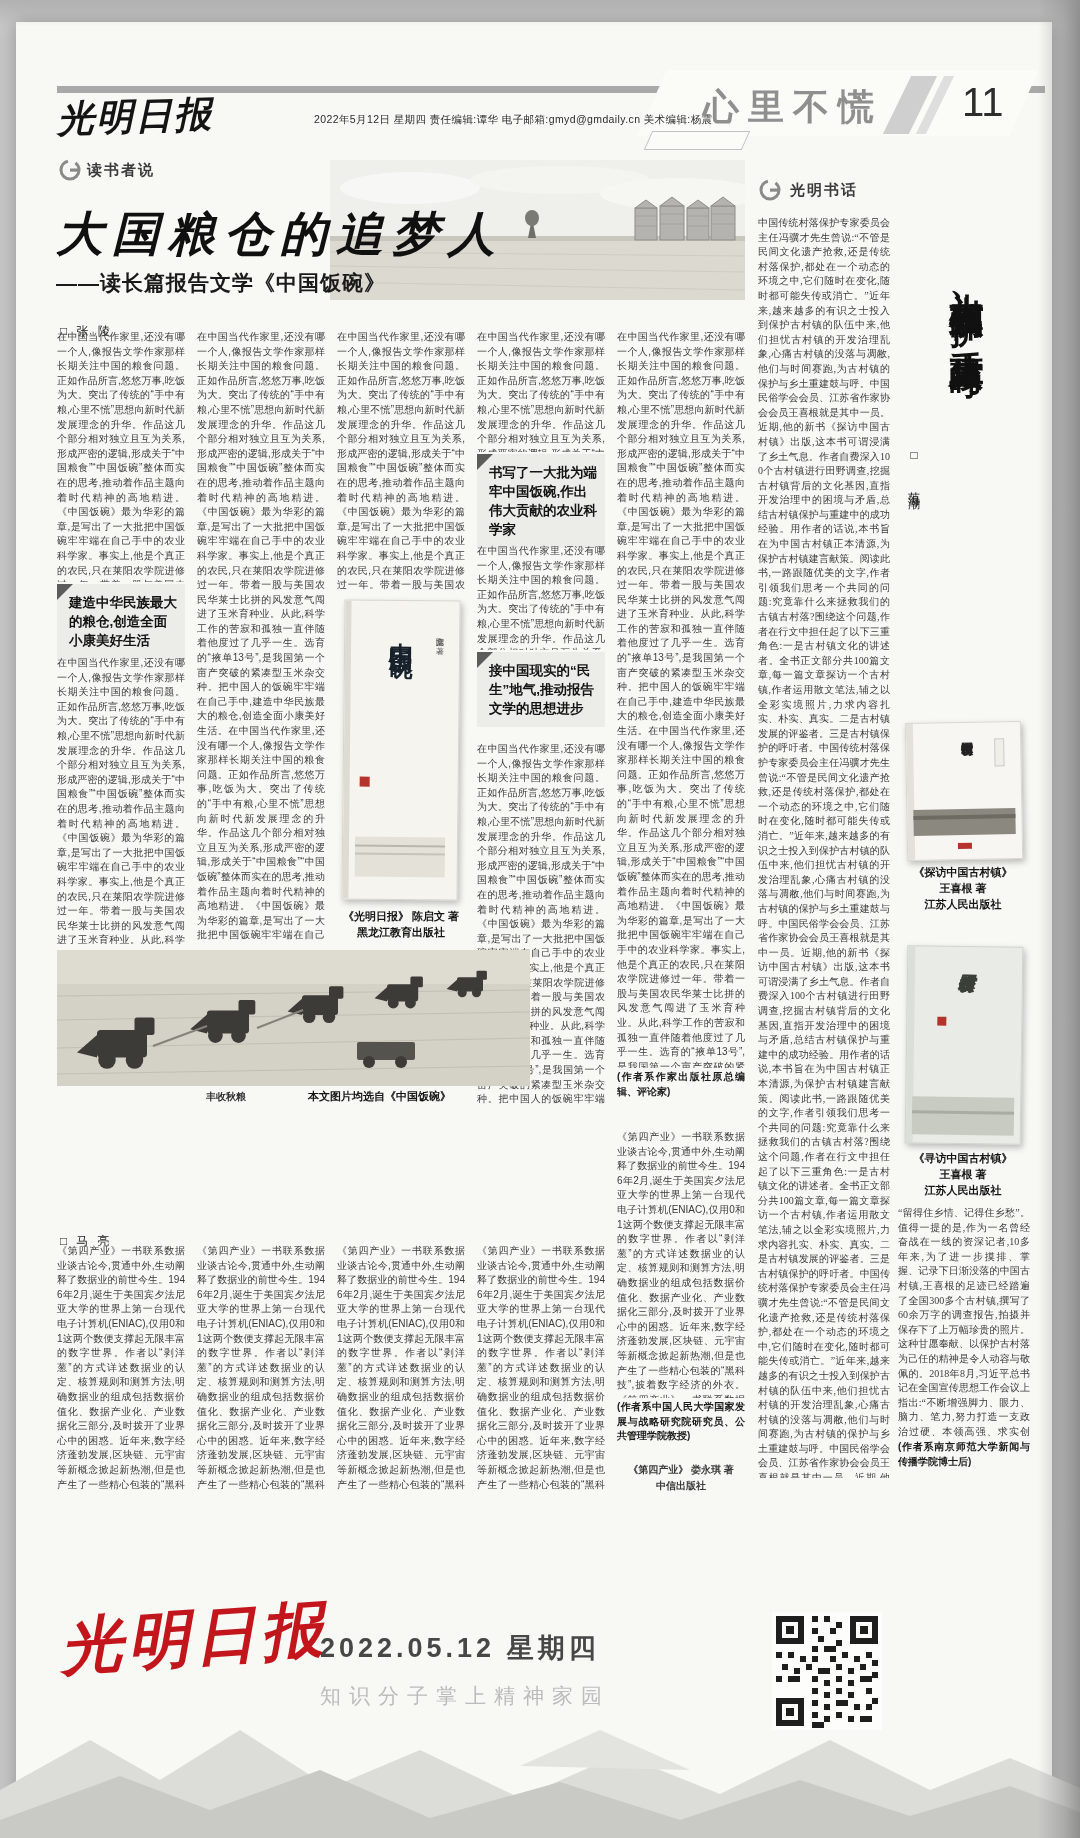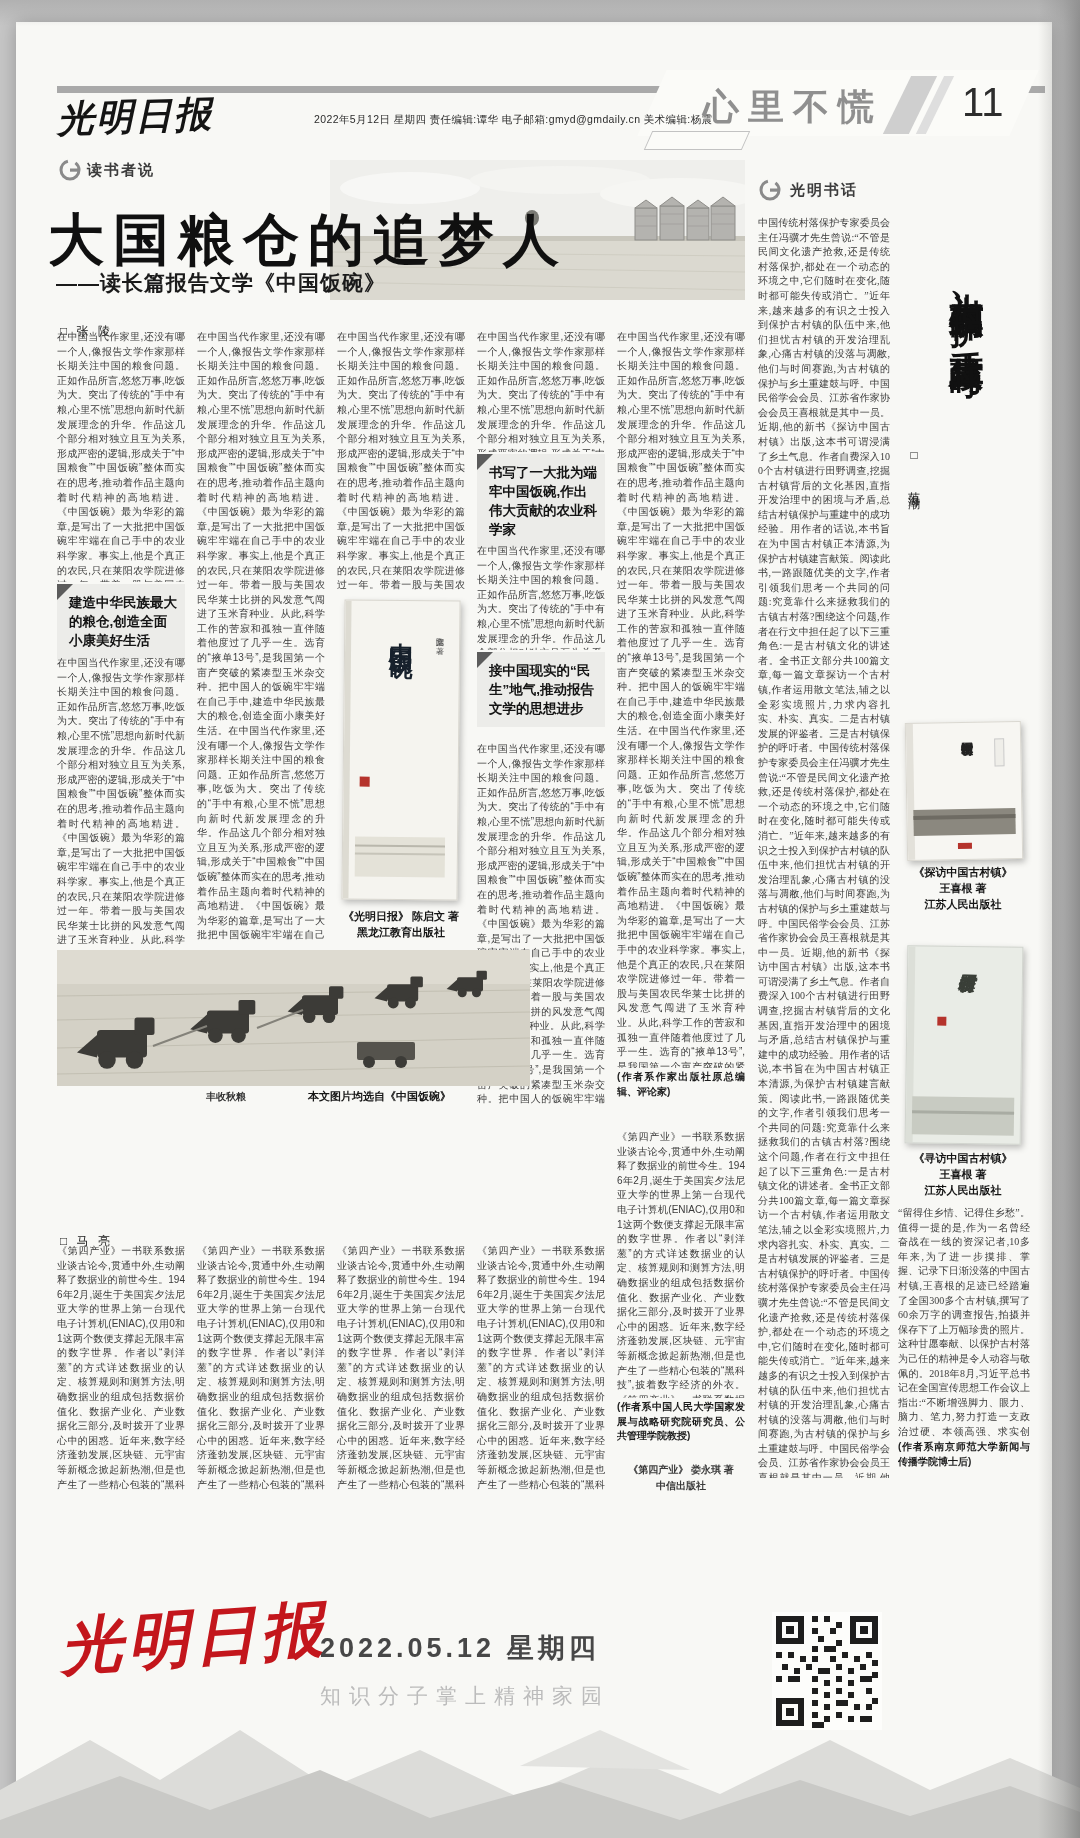--- a/index.html
+++ b/index.html
@@ -34,21 +34,21 @@
   .section-para{left:652px;top:70px;width:372px;height:66px;background:#fbfbf8;transform:skewX(-24deg);}
   .section-title{left:703px;top:83px;font-size:36px;font-weight:bold;color:#8f8f8f;letter-spacing:9px;}
   .slash1{left:897px;top:76px;width:26px;height:58px;background:#cfcfcf;transform:skewX(-26deg);}
   .slash2{left:930px;top:76px;width:10px;height:58px;background:#dedede;transform:skewX(-26deg);}
   .page-num{left:962px;top:80px;font-size:40px;color:#2d2d2d;}
   .section-notch{left:648px;top:131px;width:96px;height:17px;border:1px solid #c2c2c2;background:#fbfbf8;transform:skewX(-24deg);}
   
   .glabel{display:flex;align-items:center;gap:5px;font-size:15px;font-weight:bold;color:#3c3c3c;letter-spacing:2px;}
   .gicon{width:24px;height:24px;flex:0 0 auto;}
   
-  .lead-title{left:48px;top:203px;font-size:56px;font-weight:800;color:#101010;letter-spacing:9px;}
+  .lead-title{left:56px;top:203px;font-size:47px;font-weight:800;color:#101010;letter-spacing:9px;font-style:italic;}
   .lead-subtitle{left:56px;top:269px;font-size:21px;font-weight:700;color:#1a1a1a;letter-spacing:1px;}
   .byline{font-size:12px;color:#222;letter-spacing:3px;margin-top:20px;}
   
   .col{
     position:absolute;width:128px;overflow:hidden;
     font-size:10px;line-height:14.6px;color:#3b3b3b;text-align:justify;
     word-break:break-all;
   }
   .subhead{
     position:absolute;width:128px;background:#ecece9;box-sizing:border-box;
@@ -231,21 +231,21 @@
       </g>
       <g stroke="#84827a" stroke-width="2">
         <line x1="96" y1="96" x2="150" y2="76"></line>
           <line x1="200" y1="78" x2="246" y2="60"></line>
       </g>
     </svg>
   </div>
   <div class="abs caption-sm" style="left:206px;top:1090px;font-weight:bold;">丰收秋粮</div>
   <div class="abs caption-bold" style="left:308px;top:1089px;">本文图片均选自《中国饭碗》</div>
 
-  <div class="abs byline" style="left:60px;top:1213px;">□ 马  亮</div>
+  <div class="abs byline" style="left:60px;top:1213px;font-family:Liberation Serif, serif;">□ 马  亮</div>
   <div class="col" style="left:57px;top:1244px;height:248px;">《第四产业》一书联系数据业谈古论今,贯通中外,生动阐释了数据业的前世今生。1946年2月,诞生于美国宾夕法尼亚大学的世界上第一台现代电子计算机(ENIAC),仅用0和1这两个数便支撑起无限丰富的数字世界。作者以“剥洋葱”的方式详述数据业的认定、核算规则和测算方法,明确数据业的组成包括数据价值化、数据产业化、产业数据化三部分,及时拨开了业界心中的困惑。近年来,数字经济蓬勃发展,区块链、元宇宙等新概念掀起新热潮,但是也产生了一些精心包装的“黑科技”,披着数字经济的外衣。《第四产业》一书联系数据业谈古论今,贯通中外,生动阐释了数据业的前世今生。1946年2月,诞生于美国宾夕法尼亚大学的世界上第一台现代电子计算机(ENIAC),仅用0和1这两个数便支撑起无限丰富的数字世界。作者以“剥洋葱”的方式详述数据业的认定、核算规则和测算方法,明确数据业的组成包括数据价值化、数据产业化、产业数据化三部分,及时拨开了业界心中的困惑。近年来,数字经济蓬勃发展,区块链、元宇宙等新概念掀起新热潮,但是也产生了一些精心包装的“黑科技”,披着数字经济的外衣。</div>
   <div class="col" style="left:197px;top:1244px;height:248px;">《第四产业》一书联系数据业谈古论今,贯通中外,生动阐释了数据业的前世今生。1946年2月,诞生于美国宾夕法尼亚大学的世界上第一台现代电子计算机(ENIAC),仅用0和1这两个数便支撑起无限丰富的数字世界。作者以“剥洋葱”的方式详述数据业的认定、核算规则和测算方法,明确数据业的组成包括数据价值化、数据产业化、产业数据化三部分,及时拨开了业界心中的困惑。近年来,数字经济蓬勃发展,区块链、元宇宙等新概念掀起新热潮,但是也产生了一些精心包装的“黑科技”,披着数字经济的外衣。《第四产业》一书联系数据业谈古论今,贯通中外,生动阐释了数据业的前世今生。1946年2月,诞生于美国宾夕法尼亚大学的世界上第一台现代电子计算机(ENIAC),仅用0和1这两个数便支撑起无限丰富的数字世界。作者以“剥洋葱”的方式详述数据业的认定、核算规则和测算方法,明确数据业的组成包括数据价值化、数据产业化、产业数据化三部分,及时拨开了业界心中的困惑。近年来,数字经济蓬勃发展,区块链、元宇宙等新概念掀起新热潮,但是也产生了一些精心包装的“黑科技”,披着数字经济的外衣。</div>
   <div class="col" style="left:337px;top:1244px;height:248px;">《第四产业》一书联系数据业谈古论今,贯通中外,生动阐释了数据业的前世今生。1946年2月,诞生于美国宾夕法尼亚大学的世界上第一台现代电子计算机(ENIAC),仅用0和1这两个数便支撑起无限丰富的数字世界。作者以“剥洋葱”的方式详述数据业的认定、核算规则和测算方法,明确数据业的组成包括数据价值化、数据产业化、产业数据化三部分,及时拨开了业界心中的困惑。近年来,数字经济蓬勃发展,区块链、元宇宙等新概念掀起新热潮,但是也产生了一些精心包装的“黑科技”,披着数字经济的外衣。《第四产业》一书联系数据业谈古论今,贯通中外,生动阐释了数据业的前世今生。1946年2月,诞生于美国宾夕法尼亚大学的世界上第一台现代电子计算机(ENIAC),仅用0和1这两个数便支撑起无限丰富的数字世界。作者以“剥洋葱”的方式详述数据业的认定、核算规则和测算方法,明确数据业的组成包括数据价值化、数据产业化、产业数据化三部分,及时拨开了业界心中的困惑。近年来,数字经济蓬勃发展,区块链、元宇宙等新概念掀起新热潮,但是也产生了一些精心包装的“黑科技”,披着数字经济的外衣。</div>
   <div class="col" style="left:477px;top:1244px;height:248px;">《第四产业》一书联系数据业谈古论今,贯通中外,生动阐释了数据业的前世今生。1946年2月,诞生于美国宾夕法尼亚大学的世界上第一台现代电子计算机(ENIAC),仅用0和1这两个数便支撑起无限丰富的数字世界。作者以“剥洋葱”的方式详述数据业的认定、核算规则和测算方法,明确数据业的组成包括数据价值化、数据产业化、产业数据化三部分,及时拨开了业界心中的困惑。近年来,数字经济蓬勃发展,区块链、元宇宙等新概念掀起新热潮,但是也产生了一些精心包装的“黑科技”,披着数字经济的外衣。《第四产业》一书联系数据业谈古论今,贯通中外,生动阐释了数据业的前世今生。1946年2月,诞生于美国宾夕法尼亚大学的世界上第一台现代电子计算机(ENIAC),仅用0和1这两个数便支撑起无限丰富的数字世界。作者以“剥洋葱”的方式详述数据业的认定、核算规则和测算方法,明确数据业的组成包括数据价值化、数据产业化、产业数据化三部分,及时拨开了业界心中的困惑。近年来,数字经济蓬勃发展,区块链、元宇宙等新概念掀起新热潮,但是也产生了一些精心包装的“黑科技”,披着数字经济的外衣。</div>
   <div class="col" style="left:617px;top:1130px;height:268px;">《第四产业》一书联系数据业谈古论今,贯通中外,生动阐释了数据业的前世今生。1946年2月,诞生于美国宾夕法尼亚大学的世界上第一台现代电子计算机(ENIAC),仅用0和1这两个数便支撑起无限丰富的数字世界。作者以“剥洋葱”的方式详述数据业的认定、核算规则和测算方法,明确数据业的组成包括数据价值化、数据产业化、产业数据化三部分,及时拨开了业界心中的困惑。近年来,数字经济蓬勃发展,区块链、元宇宙等新概念掀起新热潮,但是也产生了一些精心包装的“黑科技”,披着数字经济的外衣。《第四产业》一书联系数据业谈古论今,贯通中外,生动阐释了数据业的前世今生。1946年2月,诞生于美国宾夕法尼亚大学的世界上第一台现代电子计算机(ENIAC),仅用0和1这两个数便支撑起无限丰富的数字世界。作者以“剥洋葱”的方式详述数据业的认定、核算规则和测算方法,明确数据业的组成包括数据价值化、数据产业化、产业数据化三部分,及时拨开了业界心中的困惑。近年来,数字经济蓬勃发展,区块链、元宇宙等新概念掀起新热潮,但是也产生了一些精心包装的“黑科技”,披着数字经济的外衣。</div>
   <div class="col credit" style="left:617px;top:1400px;height:60px;">(作者系中国人民大学国家发展与战略研究院研究员、公共管理学院教授)</div>
   <div class="col bookref" style="left:617px;top:1462px;height:34px;">
     <div>《第四产业》  娄永琪 著</div>
     <div>中信出版社</div>
   </div>

